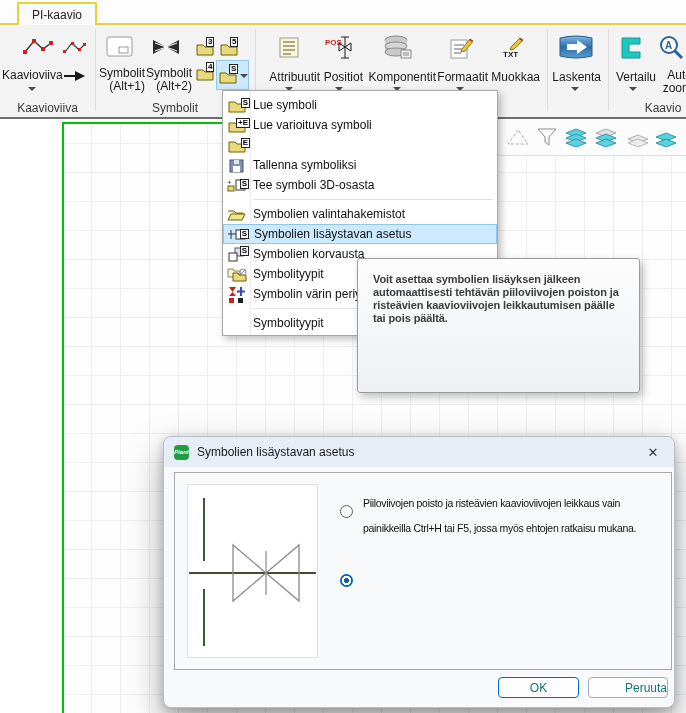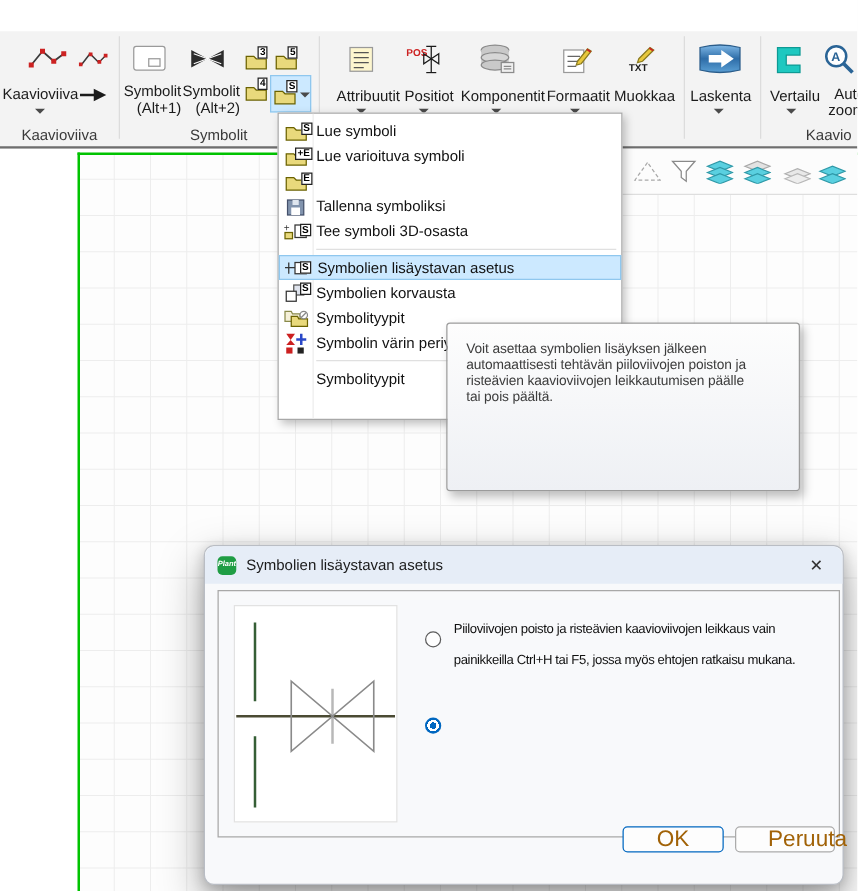--- a/index.html
+++ b/index.html
@@ -31,44 +31,47 @@
   .mi{position:relative;height:20px;display:flex;align-items:center;font-size:12px;color:#111;}
   .mi .mic{width:27px;display:flex;align-items:center;justify-content:center;flex:0 0 27px;position:relative;}
   .mi .mil{padding-left:3px;white-space:nowrap;}
   .mi.hl{background:#cce9ff;border:1px solid #8fc7ee;box-sizing:border-box;}
   .msep{height:9px;display:flex;align-items:center;}
   .msep div{height:1px;background:#e0e0e0;margin-left:30px;width:240px;}
   .mbadge{position:absolute;background:#fff;border:1px solid #222;color:#000;font-size:8px;line-height:8px;font-weight:bold;padding:0 1px;}
   
   #tooltip{position:absolute;left:357px;top:258px;width:283px;height:135px;background:linear-gradient(#fdfdfd,#eef0f4);border:1px solid #9b9b9b;border-radius:3px;box-sizing:border-box;box-shadow:3px 4px 8px rgba(0,0,0,.25);z-index:30;padding:6px 8px;}
   #tooltip .tt-title{font-size:12px;font-weight:bold;color:#1e1e1e;}
-  #tooltip .tt-body{margin-top:8px;margin-left:7px;font-size:11px;line-height:13px;color:#3c3c3c;white-space:pre-line;letter-spacing:-0.1px;}
+  #tooltip .tt-body{margin-top:8px;margin-left:7px;font-size:11px;line-height:13px;color:#3c3c3c;white-space:pre-line;letter-spacing:-0.1px;font-weight:bold;}
   #tooltip .tt-body2{margin-top:10px;}
   
   #dialog{position:absolute;left:163px;top:436px;width:512px;height:272px;background:#f8f9fb;border:1px solid #b9bdc4;border-radius:8px;box-sizing:border-box;box-shadow:0 14px 34px rgba(0,0,0,.35),0 3px 10px rgba(0,0,0,.18);z-index:40;}
   #dlg-titlebar{position:absolute;left:0;top:0;width:100%;height:30px;background:#e6edf7;border-radius:8px 8px 0 0;display:flex;align-items:center;padding-left:10px;box-sizing:border-box;}
   #dlg-appicon{width:15px;height:15px;border-radius:4px;background:#1f9d44;color:#fff;font-size:6px;font-style:italic;font-weight:bold;display:flex;align-items:center;justify-content:center;overflow:hidden;}
   #dlg-title{margin-left:8px;font-size:12px;color:#1a1a1a;}
   #dlg-close{position:absolute;right:10px;top:6px;width:22px;height:18px;display:flex;align-items:center;justify-content:center;font-size:13px;color:#333;cursor:default;}
   #dlg-groupbox{position:absolute;left:10px;top:35px;width:498px;height:198px;border:1px solid #a8a8a8;box-sizing:border-box;}
   #dlg-image{position:absolute;left:23px;top:47px;width:131px;height:174px;background:#ffffff;border:1px solid #e2e2e2;box-sizing:border-box;}
   .radio{position:absolute;width:13px;height:13px;border-radius:50%;box-sizing:border-box;}
   .radio.off{border:1px solid #5c5c5c;background:#fefefe;}
   .radio.on{background:radial-gradient(circle,#0067c0 0 2.6px,#ffffff 2.6px 4.6px,#0067c0 4.6px 7px);}
   .radio-label{position:absolute;font-size:10.5px;letter-spacing:-0.3px;line-height:25px;color:#111;white-space:pre-line;width:310px;}
-  .dlg-btn{position:absolute;top:224px;height:21px;background:#fdfdfd;border-radius:4px;font-size:18px;color:#a16207;display:flex;align-items:center;justify-content:center;box-sizing:border-box;}
+  .dlg-btn{position:absolute;top:240px;height:21px;background:#fdfdfd;border-radius:4px;font-size:12px;color:#0f766e;display:flex;align-items:center;justify-content:center;box-sizing:border-box;}
   #btn-ok{left:334px;width:81px;border:1.5px solid #0067c0;}
   #btn-cancel{left:424px;width:80px;border:1px solid #ababab;padding-left:36px;}
   .psvg{display:block;}
 </style>
 </head>
 <body>
 
 <div id="app">
 
+  <div id="tabbar">
+    <div id="tab-pikaavio">PI-kaavio</div>
+  </div>
 
   <div id="ribbon">
     <div class="gsep" style="left:95px"></div>
     <div class="gsep" style="left:255px"></div>
     <div class="gsep" style="left:547px"></div>
     <div class="gsep" style="left:608px"></div>
 
     <svg class="ricon" style="left:22px;top:12px" width="32" height="19">
       <polyline points="3,15 12,4 21,12 29,6" fill="none" stroke="#3a3a3a" stroke-width="1.4"></polyline>
       <rect x="1" y="13" width="4" height="4" fill="#cc2222"></rect>
@@ -288,20 +291,29 @@
           </svg>
         <span class="mbadge" style="right:1px;top:2px">S</span>
       </span>
       <span class="mil">Tee symboli 3D-osasta</span>
     </div>
 
     <div class="msep">
         <div></div>
       </div>
 
+    <div class="mi">
+      <span class="mic">
+        <svg width="19" height="15">
+            <path d="M1,4 h6 l2,2 h7 v3" fill="#e9d97c" stroke="#6b6200"></path>
+            <path d="M1,13 l3,-6 h14 l-3,6 z" fill="#f2e38f" stroke="#6b6200"></path>
+          </svg>
+      </span>
+      <span class="mil">Symbolien valintahakemistot</span>
+    </div>
     <div class="mi hl">
       <span class="mic">
         <svg width="19" height="16">
             <line x1="3" y1="4" x2="3" y2="13" stroke="#333"></line>
             <line x1="0" y1="8" x2="9" y2="8" stroke="#333"></line>
             <rect x="8" y="4" width="9" height="9" fill="#ffffff" stroke="#333"></rect>
           </svg>
         <span class="mbadge" style="right:2px;top:3px">S</span>
       </span>
       <span class="mil">Symbolien lisäystavan asetus</span>

